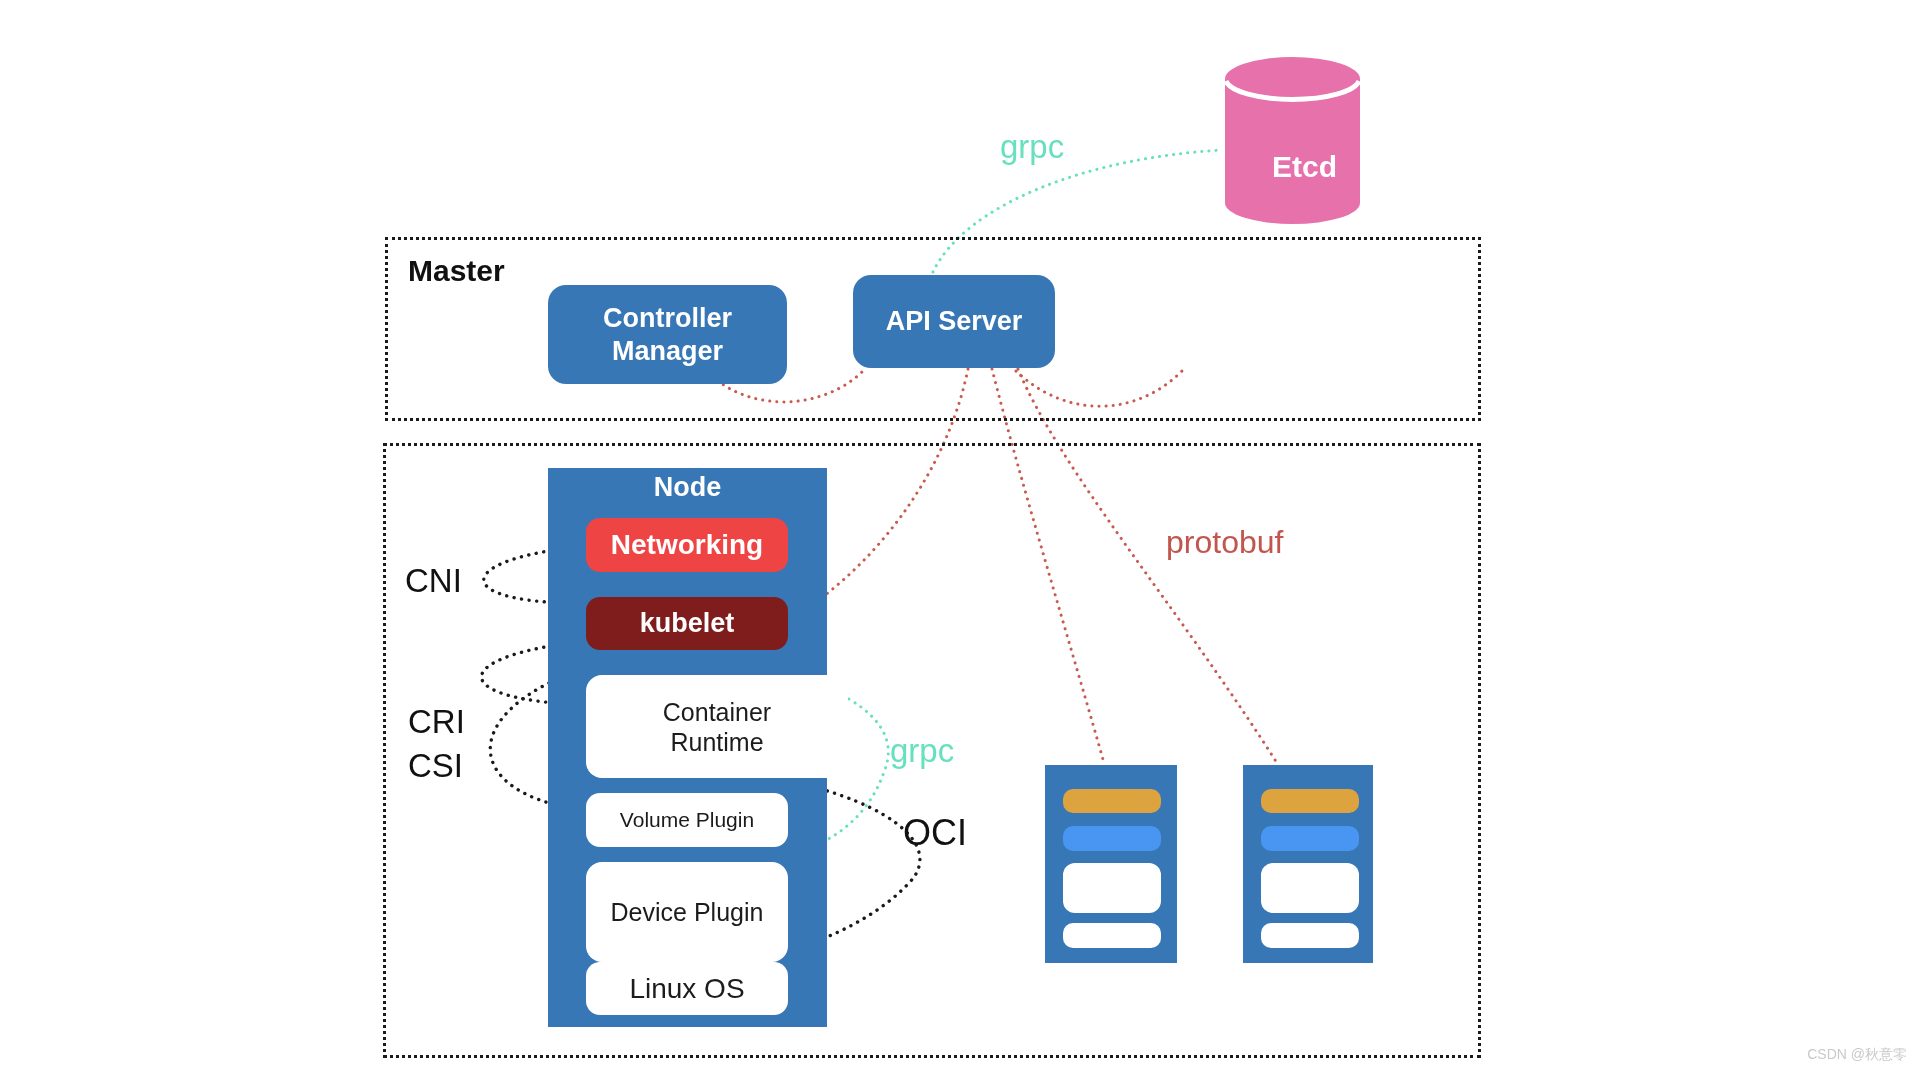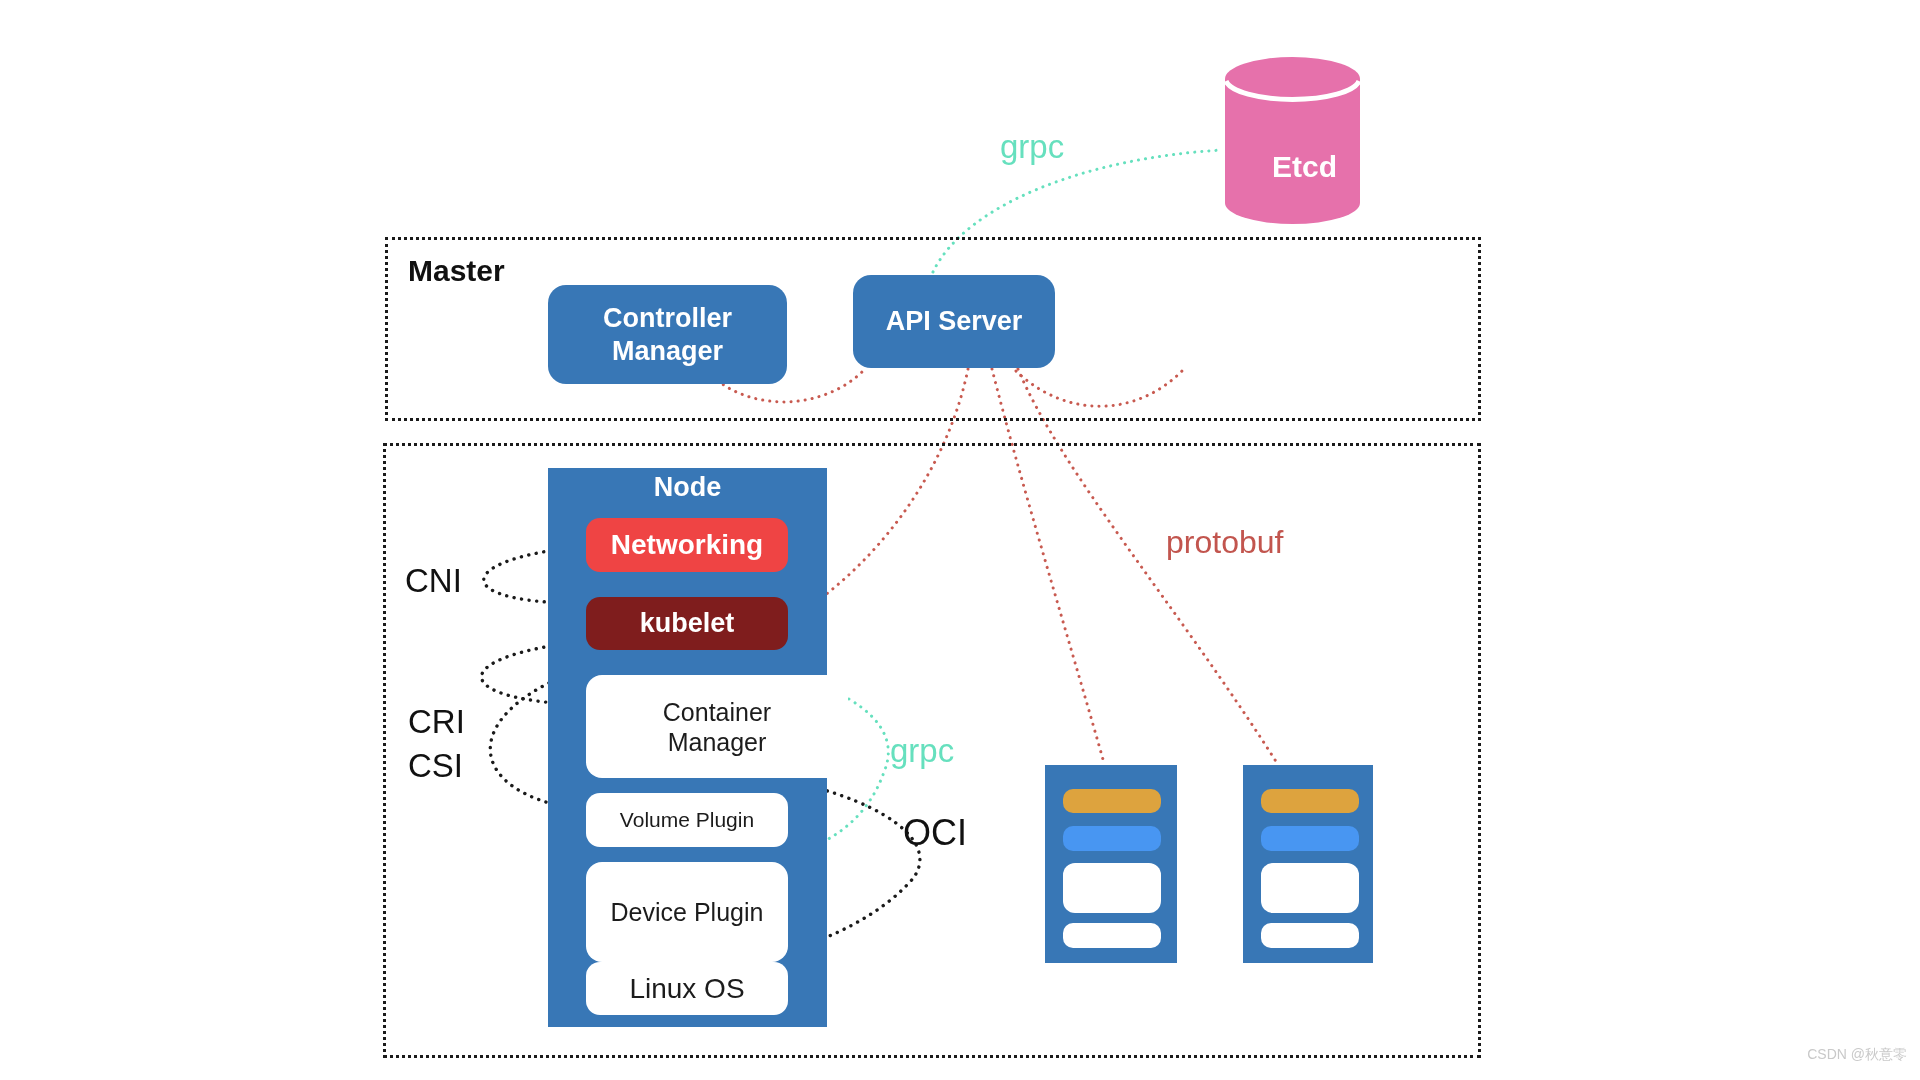--- a/index.html
+++ b/index.html
@@ -96,21 +96,21 @@
 
   <div class="blue-box" style="left:548px; top:273px; width:215px; height:99px; padding:0 12px;margin-top:12px;">Controller Manager</div>
   <div class="blue-box" style="left:853px; top:275px; width:202px; height:93px;">API Server</div>
 
   <div class="group-box" style="left:383px; top:443px; width:1092px; height:609px;"></div>
 
   <div id="node-column">
     <div id="node-title">Node</div>
     <div id="networking" class="node-item">Networking</div>
     <div id="kubelet" class="node-item">kubelet</div>
-    <div id="container-runtime" class="node-item" style="padding:0 30px;">Container Manager</div>
+    <div id="container-runtime" class="node-item" style="padding:0 30px;">Container Runtime</div>
     <div id="volume-plugin" class="node-item">Volume Plugin</div>
     <div id="device-plugin" class="node-item">Device Plugin</div>
     <div id="linux-os" class="node-item">Linux OS</div>
   </div>
 
   <div class="lbl lbl-dark" style="left:405px; top:562px;">CNI</div>
   <div class="lbl lbl-dark" style="left:408px; top:659px;margin-top:44px;">CRI</div>
   <div class="lbl lbl-dark" style="left:408px; top:747px;">CSI</div>
   <div class="lbl lbl-teal" style="left:890px; top:732px;">grpc</div>
   <div class="lbl lbl-dark" style="left:903px; top:812px; font-size:36px;">OCI</div>

